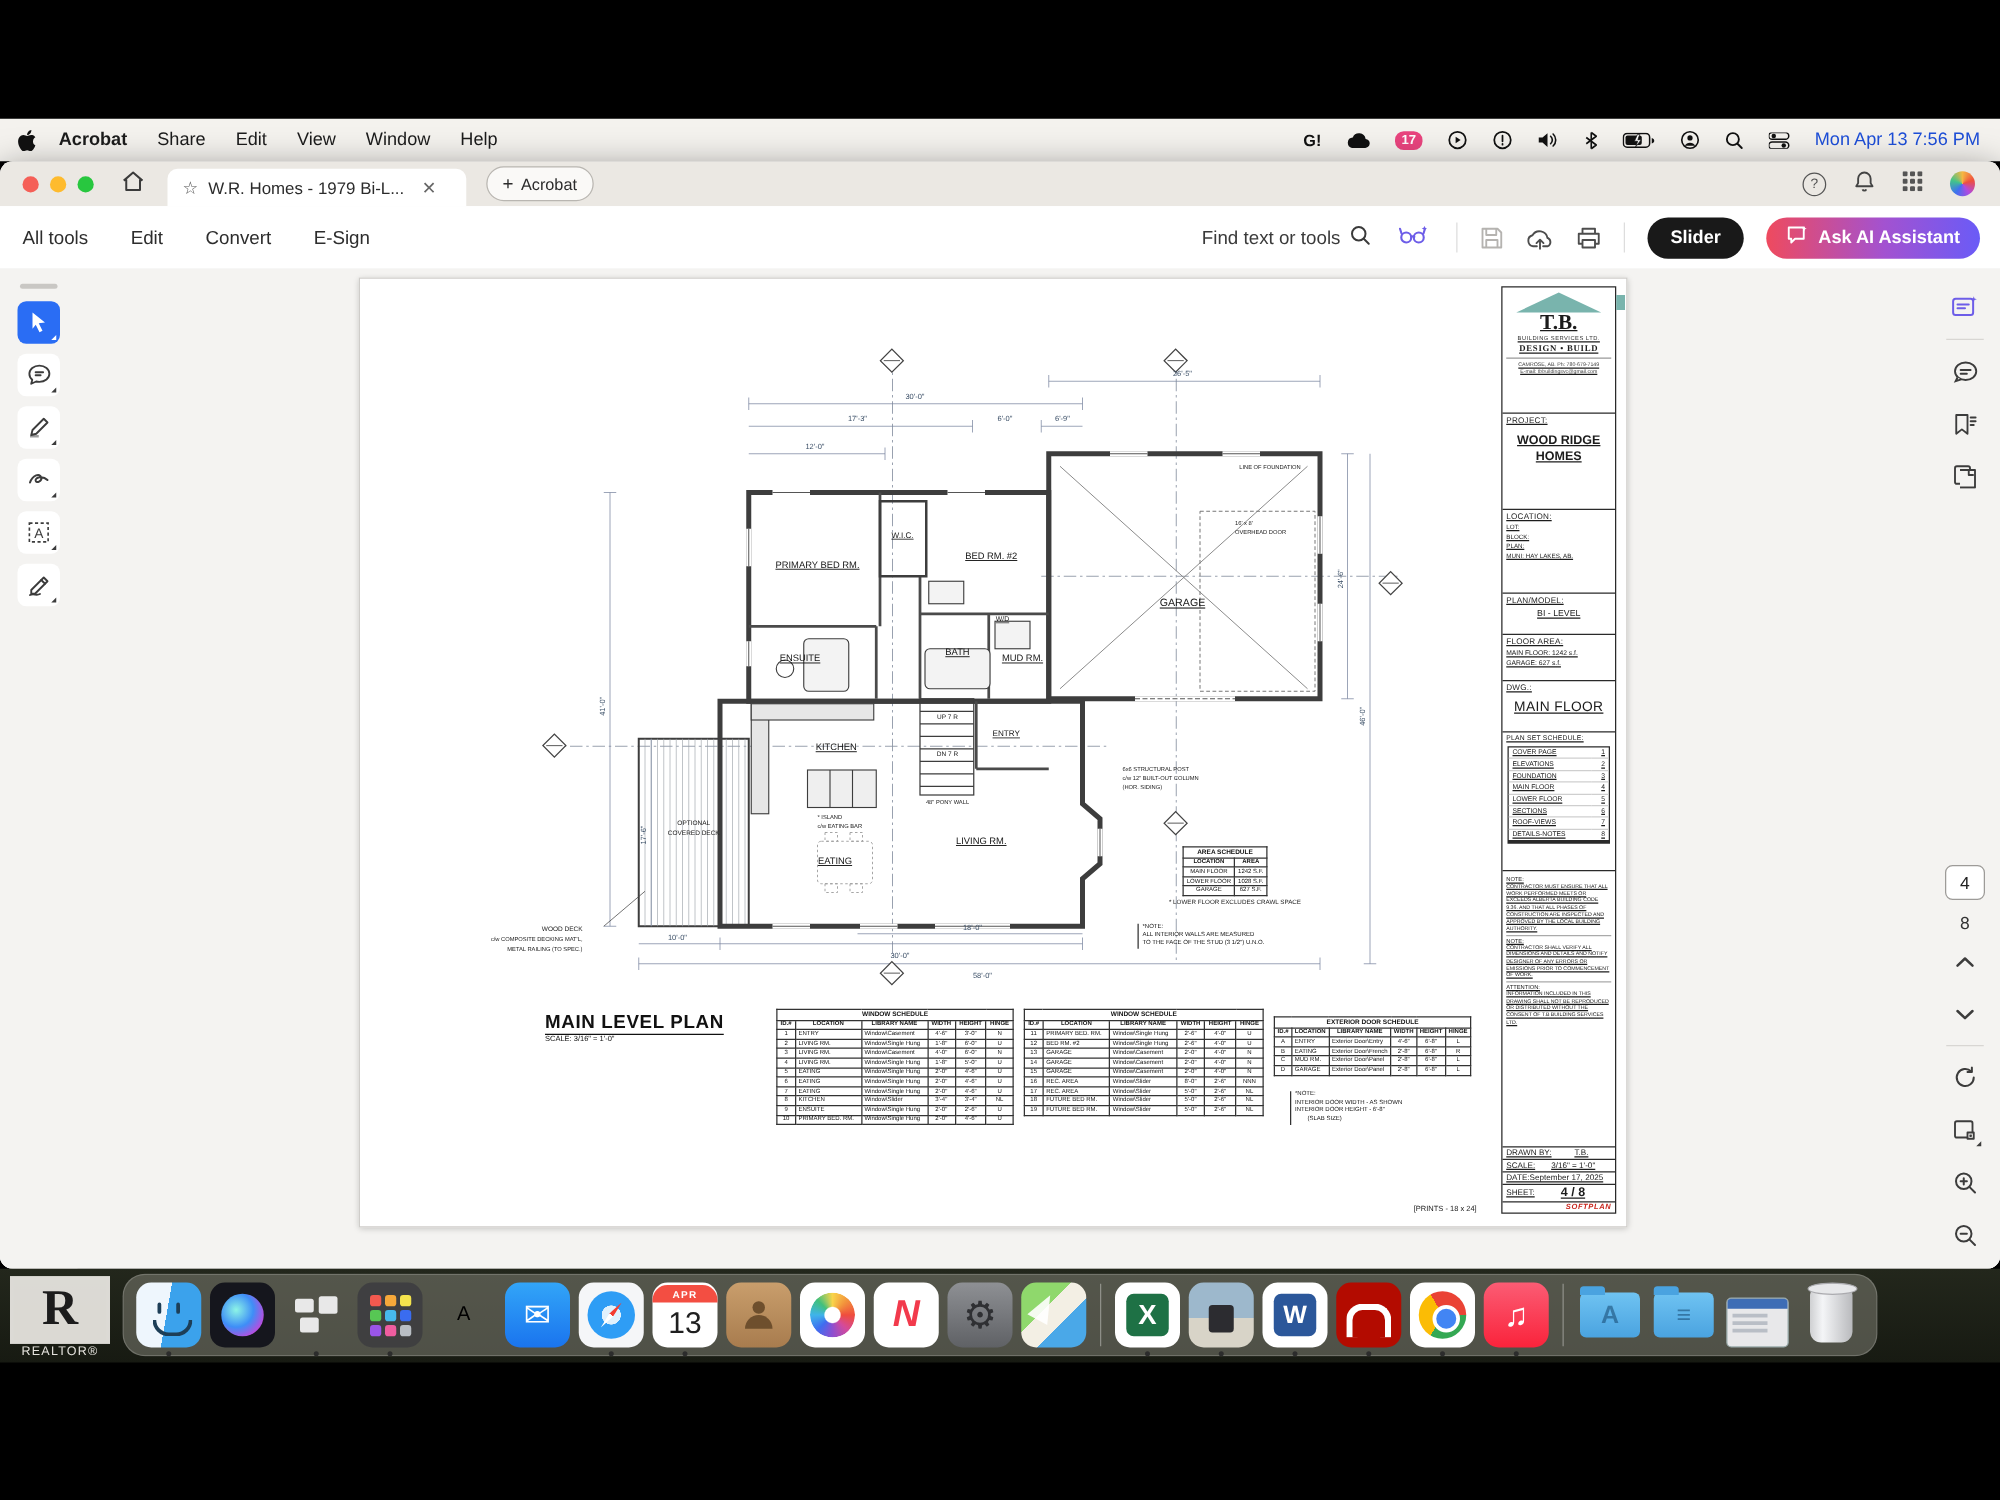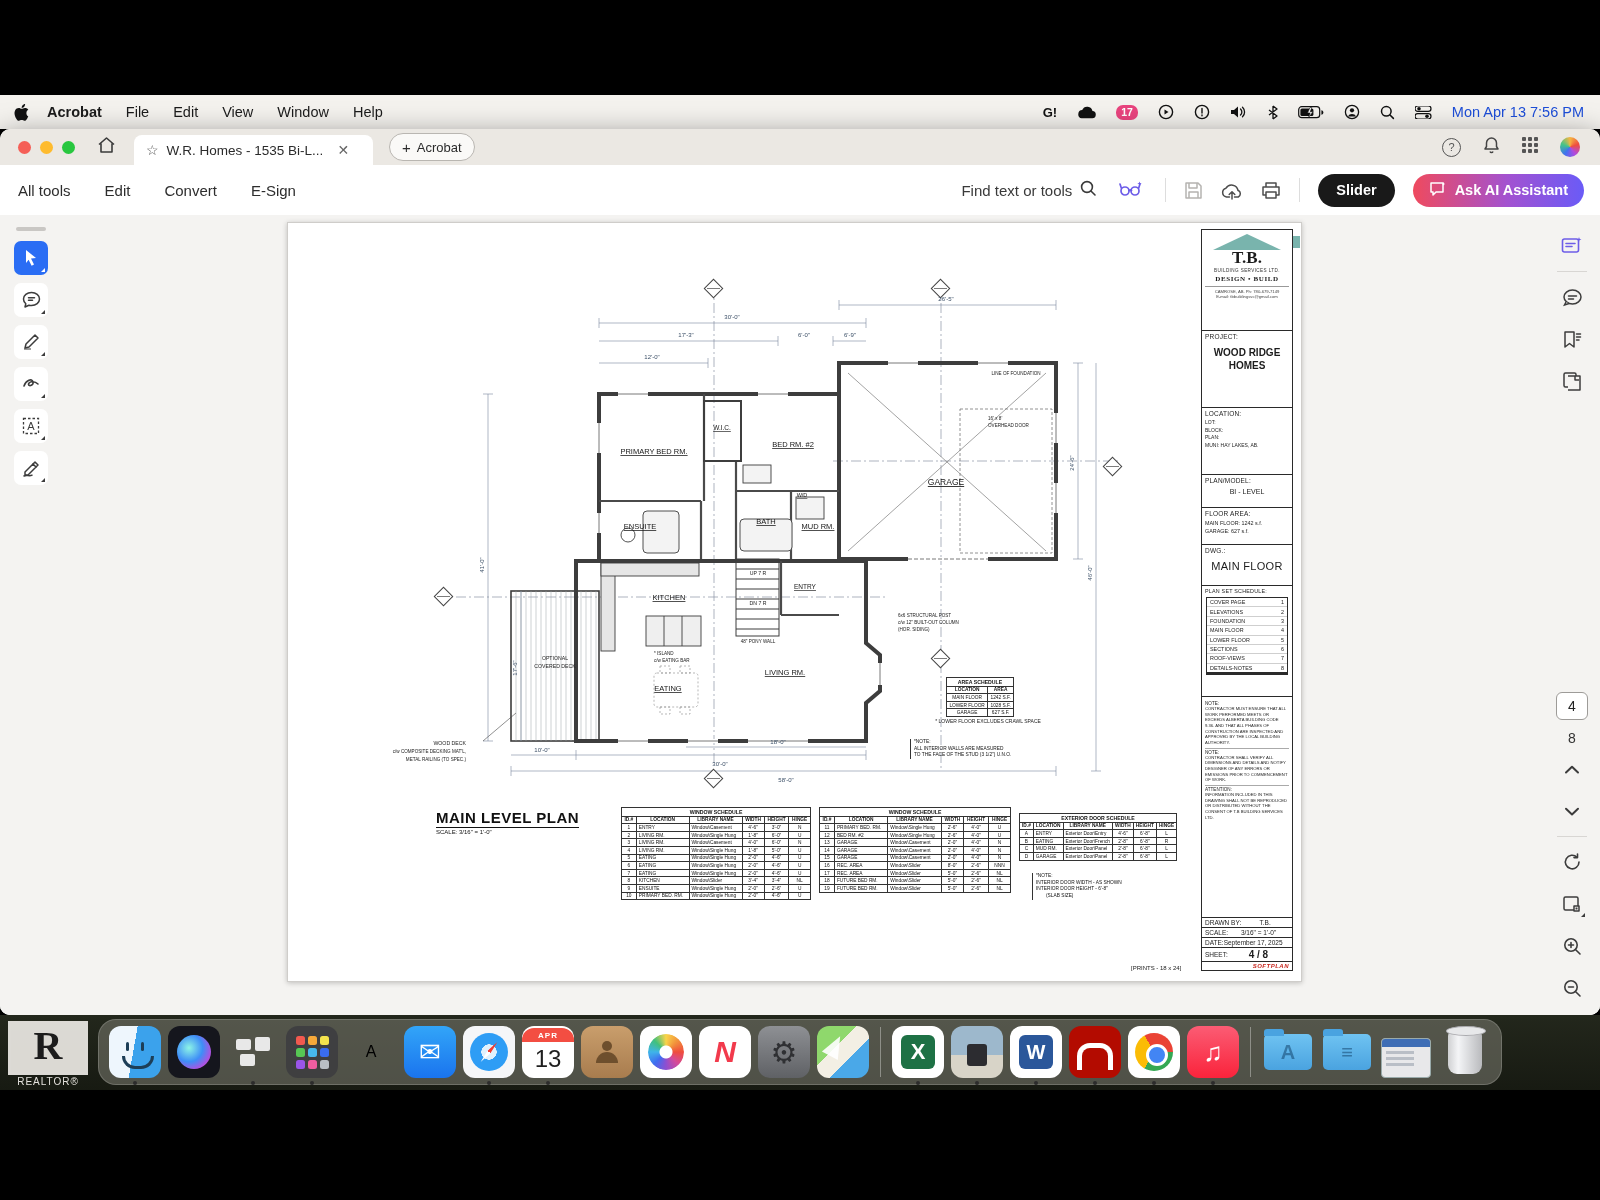--- a/index.html
+++ b/index.html
@@ -75,21 +75,21 @@
   .pagetotal{font-size:14px;color:#333;margin:10px 0 2px 0;}
 
   
   #page{position:absolute;left:287px;top:7px;width:1013px;height:758px;background:#fff;
     border:1px solid #cfcdca;box-shadow:0 1px 5px rgba(0,0,0,.22);}
   #plan-svg{position:absolute;left:0;top:0;}
 
   
   #tblock{position:absolute;left:913px;top:6px;width:90px;height:740px;border:1.5px solid #2a2a2a;
     background:#fff;font-size:5px;color:#1c1c1c;display:flex;flex-direction:column;}
-  .tb-sec{border-bottom:1px solid #2a2a2a;padding:2px 3px;position:relative;}
+  .tb-sec{border-bottom:1px solid #2a2a2a;padding:2px 3px;position:relative;text-decoration:underline;}
   .tb-label{font-size:6.5px;letter-spacing:.2px;}
   .logo-wrap{height:96px;text-align:center;}
   .roof{width:0;height:0;margin:2px auto 0 auto;border-left:34px solid transparent;
     border-right:34px solid transparent;border-bottom:16px solid #79b4ad;position:relative;}
   .chim{position:absolute;left:46px;top:2px;width:7px;height:12px;background:#79b4ad;}
   .logo-tb{font-family:"Liberation Serif",serif;font-size:17px;font-weight:700;margin-top:-2px;}
   .logo-sub{font-size:4.6px;letter-spacing:.4px;color:#333;}
   .logo-db{font-family:"Liberation Serif",serif;font-size:7px;font-weight:700;letter-spacing:.6px;margin-top:2px;}
   .logo-adr{font-size:4.2px;color:#444;margin-top:3px;border-top:1px solid #999;padding-top:2px;}
   .proj-name{font-size:10px;font-weight:700;text-align:center;margin:7px 2px;line-height:1.25;}
@@ -227,21 +227,21 @@
 <div id="screen">
 
   <div id="menubar">
     <div class="mb-left">
       <span class="st-ic" style="margin-right:6px;">
         <svg width="15" height="17" viewBox="0 0 15 17" fill="#111">
             <path d="M12.4 9c0-2.2 1.8-3.2 1.9-3.3-1-1.5-2.6-1.7-3.2-1.7-1.4-.1-2.7.8-3.4.8-.7 0-1.8-.8-2.9-.8C3.3 4 1.9 4.9 1.2 6.2c-1.5 2.6-.4 6.4 1.1 8.5.7 1 1.5 2.2 2.6 2.1 1.1 0 1.5-.7 2.8-.7s1.6.7 2.8.7c1.2 0 1.9-1 2.6-2.1.8-1.2 1.1-2.4 1.2-2.4-.1-.1-2-.8-1.9-3.3zM10.2 2.7c.6-.7 1-1.7.9-2.7-.9 0-1.9.6-2.5 1.3-.6.6-1 1.6-.9 2.6 1 .1 1.9-.5 2.5-1.2z"></path>
           </svg>
       </span>
       <span class="mb-item mb-app">Acrobat</span>
-      <span class="mb-item">File</span>
+      <span class="mb-item">Share</span>
       <span class="mb-item">Edit</span>
       <span class="mb-item">View</span>
       <span class="mb-item">Window</span>
       <span class="mb-item">Help</span>
     </div>
     <div class="mb-right">
       <span class="st-ic" style="font-weight:800;font-size:13px;">G!</span>
       <span class="st-ic">
         <svg width="19" height="13" viewBox="0 0 19 13" fill="#111">
             <path d="M15.5 5.1A5.4 5.4 0 0 0 5.2 4 4.2 4.2 0 0 0 4.6 12.3h10.2a3.6 3.6 0 0 0 .7-7.2z"></path>
@@ -309,21 +309,21 @@
       <span class="tl red"></span>
       <span class="tl yel"></span>
       <span class="tl grn"></span>
       <span class="home-ic">
         <svg width="19" height="18" viewBox="0 0 19 18" fill="none" stroke="#3b3b3b" stroke-width="1.6" stroke-linejoin="round">
             <path d="M2 8.5 9.5 2l7.5 6.5M4 7.5V16h11V7.5"></path>
           </svg>
       </span>
       <div class="tab">
         <span class="star">☆</span>
-        <span>W.R. Homes - 1535 Bi-L...</span>
+        <span>W.R. Homes - 1979 Bi-L...</span>
         <span class="close">✕</span>
       </div>
       <div class="create-btn">
         <span style="font-size:15px;">+</span>
         <span>Acrobat</span>
       </div>
       <div class="tab-right">
         <span class="qmark">?</span>
         <span>
           <svg width="17" height="18" viewBox="0 0 17 18" fill="none" stroke="#444" stroke-width="1.5" stroke-linejoin="round">

